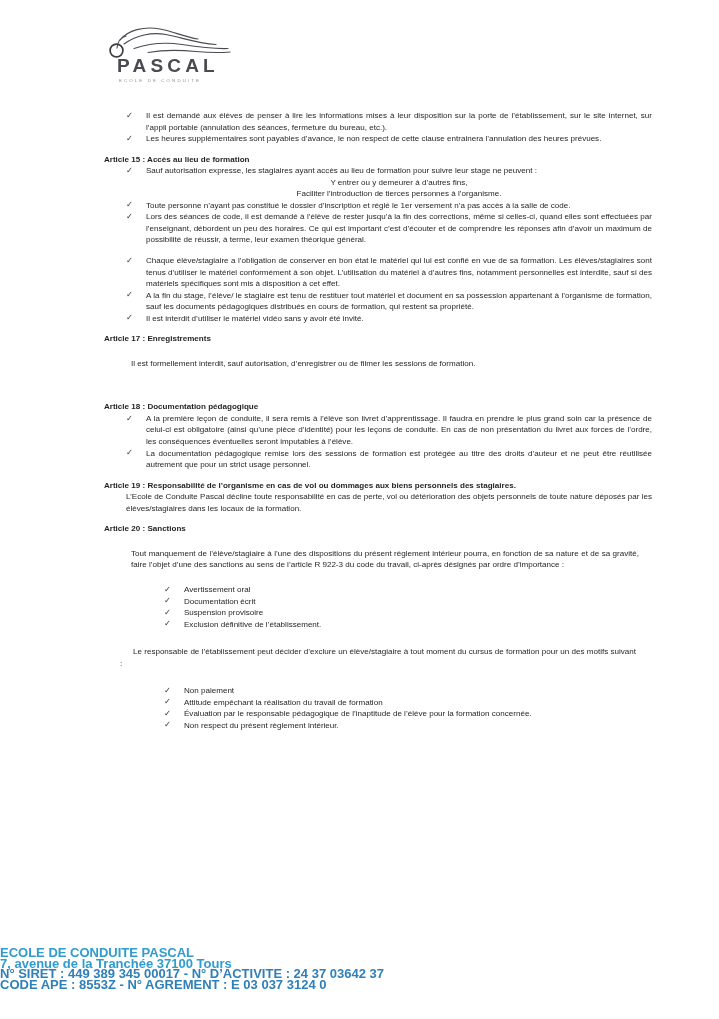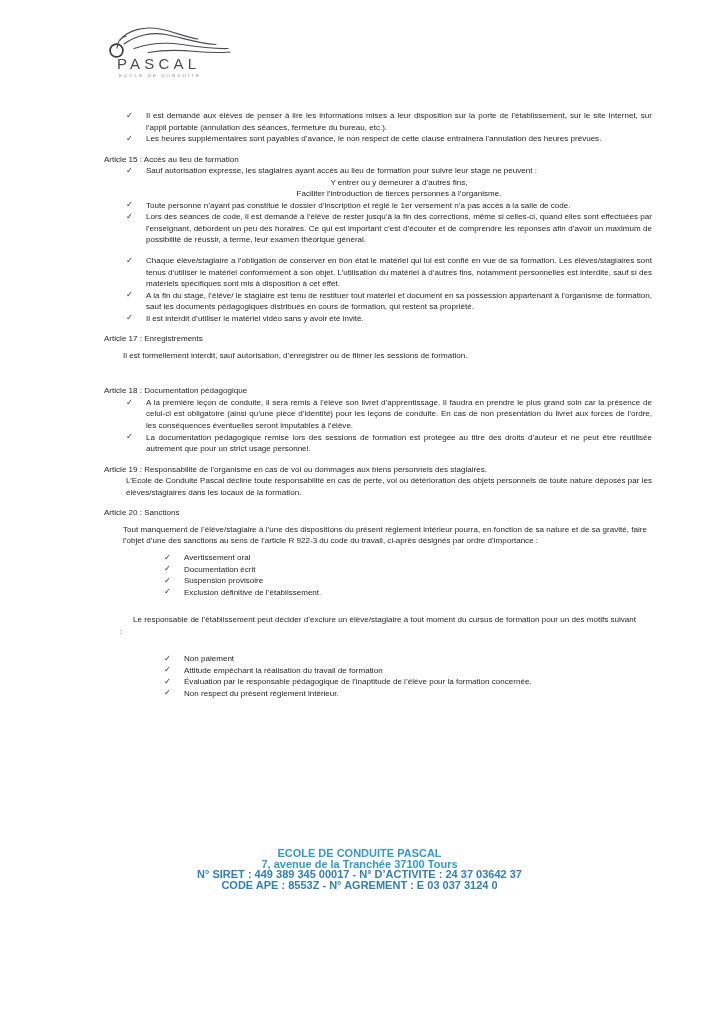--- a/index.html
+++ b/index.html
@@ -28,26 +28,26 @@
   .logo-block {
     position: absolute;
     left: 104px;
     top: 24px;
     width: 140px;
     height: 60px;
   }
   .logo-svg { display: block; }
   .logo-word {
     font-family: "Liberation Sans", sans-serif;
-    font-size: 15px;
+    font-size: 19px;
     letter-spacing: 4.2px;
     color: #4a4a52;
     margin-top: -5px;
     margin-left: 13px;
-    font-weight: 400;
+    font-weight: 700;
   }
   .logo-sub {
     font-family: "Liberation Sans", sans-serif;
     font-size: 4.4px;
     letter-spacing: 2.1px;
     color: #8e8e96;
     margin-left: 15px;
     margin-top: 1px;
   }
 
@@ -57,26 +57,26 @@
     left: 104px;
     top: 110px;
     width: 548px;
     font-size: 8.05px;
     line-height: 11.55px;
     color: #231f20;
     text-align: left;
   }
 
   .para {
-    margin: 5px;
+    margin: 13px;
     text-align: justify;
     padding-left: 14px;
   }
   .art-head {
-    font-weight: normal;
+    font-weight: bold;
     margin: 0;
     font-size: 8.05px;
   }
   .spacer-sm { height: 5px; }
   .spacer-md { height: 9px; }
   .spacer-lg { height: 14px; }
 
   
   .clist {
     list-style: none;
@@ -110,25 +110,24 @@
   }
   .hang-para {
     margin: 16px;
     text-align: justify;
   }
 
   
   .footer {
     position: absolute;
     left: 0;
-    top: 848px;
+    top: 948px;
     width: 719px;
-    text-align: center;
     color: #2e74b5;
-    font-size: 11px;
+    font-size: 13px;
     line-height: 10.6px;
     font-weight: bold;
   }
   .footer .l1, .footer .l2 { color: #2e9ccc; }
   .footer .l3, .footer .l4 { color: #2f7fb8; }
 </style>
 </head>
 <body>
 
 <div class="page">

